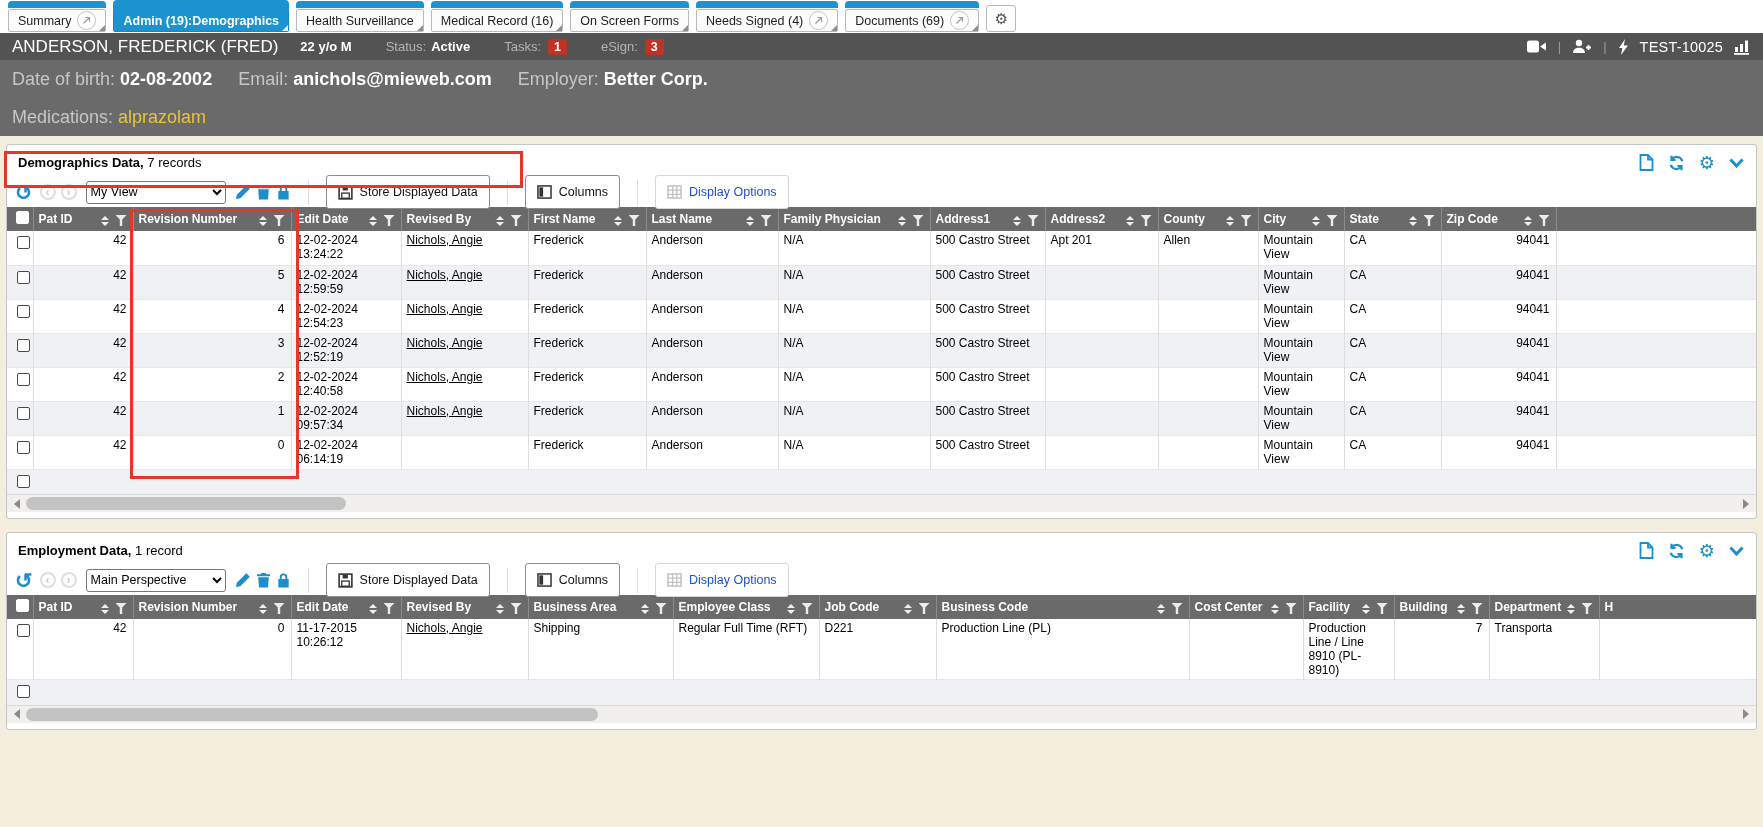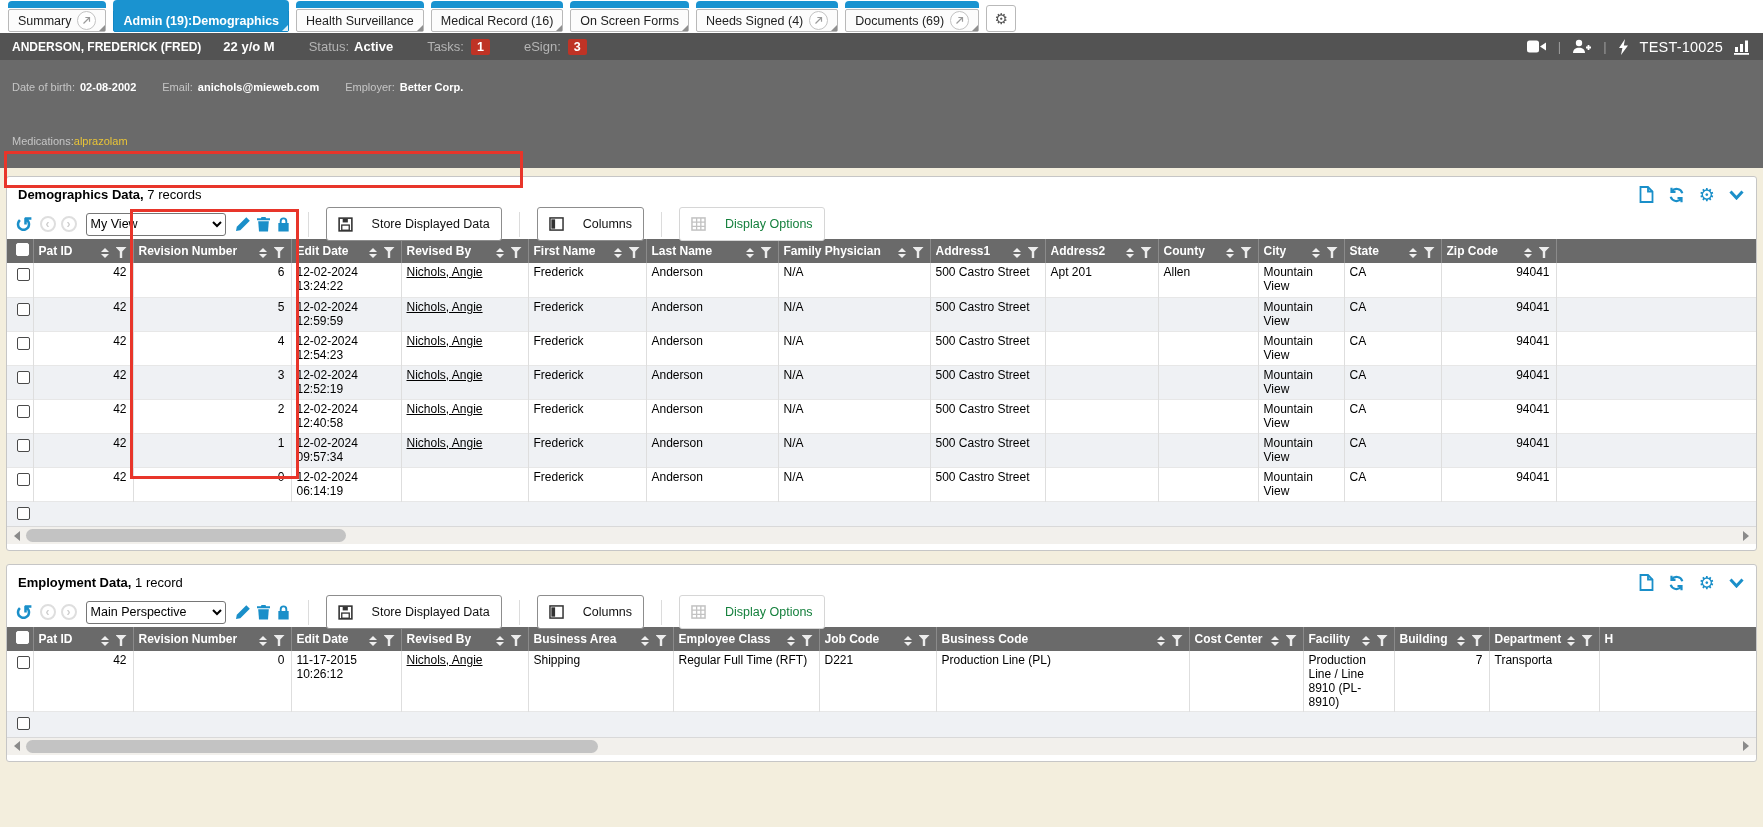--- a/index.html
+++ b/index.html
@@ -14,33 +14,33 @@
   .tab::after{content:"";position:absolute;right:0;bottom:0;border-style:solid;border-width:0 0 6px 6px;border-color:transparent transparent #8f8f8f transparent}
   .tab.active{background:#1a93d0;border-color:#1287c5;color:#fff;font-weight:bold}
   .tab.active::before{top:-10px;height:10px}
   .tab.active::after{border-color:transparent transparent rgba(255,255,255,.85) transparent}
   .popout{width:17px;height:17px;border:1px solid #c3c3c3;border-radius:50%;background:#fff;display:flex;align-items:center;justify-content:center;flex:0 0 auto}
   .gearbtn{height:25px;width:28px;margin-bottom:1px;border:1px solid #b9b9b9;border-radius:3px;background:#fff;
            display:flex;align-items:center;justify-content:center;font-size:15px;color:#555;cursor:pointer}
 
   
   .pbar1{height:27px;background:#535353;color:#fff;display:flex;align-items:center;padding:0 12px;font-size:13px}
-  .pname{font-weight:bold;font-size:12px}
+  .pname{font-weight:normal;font-size:17px}
   .page-sex{font-weight:bold;margin-left:22px}
   .plabel{color:#b4b4b4;margin-left:34px}
   .pval{font-weight:bold;margin-left:5px}
   .badge{background:#bf3325;color:#fff;font-weight:bold;padding:1px 6px;margin-left:7px;font-size:12.5px;border-radius:2px}
   .pright{margin-left:auto;display:flex;align-items:center;gap:11px}
   .pdiv{color:#9a9a9a;font-size:13px}
   .terminal{font-weight:normal;font-size:14.5px;letter-spacing:.2px}
-  .pbar2,.pbar3{height:22px;background:#6a6a6a;color:#fff;display:flex;align-items:center;padding:16px 12px;font-size:11px}
+  .pbar2,.pbar3{height:22px;background:#6a6a6a;color:#fff;display:flex;align-items:center;padding:8px 12px;font-size:18px}
   .plabel2{color:#c6c6c6}
   .pval2{font-weight:bold;margin-left:5px}
   .pgap{width:26px}
-  .meds{color:#e8c438;}
+  .meds{color:#e8c438;margin-left:5px}
 
   
   .adddoc{margin-top:4px;height:17px;text-align:right;padding-right:8px;font-size:12.5px;font-weight:bold;color:#000}
   .adddoc a{color:#000}
   .backlinks{margin:3px 0 0 8px;height:17px;font-size:12.5px;font-weight:bold;color:#000}
   .backlinks a{color:#000}
 
   
   .panel{margin:8px 6px 0 6px;background:#fff;border:1px solid #c6c6c6;border-radius:3px;padding-bottom:6px}
   .panel2{margin-top:13px}
@@ -49,23 +49,23 @@
   .picons{display:flex;align-items:center;gap:14px}
   .picons svg{display:block;cursor:pointer}
 
   .tb{display:flex;align-items:center;height:30px;padding:0 8px;gap:5px}
   .undo{font-size:21px;line-height:1;color:#1a8fc9;font-weight:bold;margin-right:2px;cursor:pointer}
   .navc{width:16px;height:16px;border-radius:50%;border:2px solid #dedede;color:#cfcfcf;font-size:12px;font-weight:bold;
         display:flex;align-items:center;justify-content:center;box-sizing:border-box;line-height:0;cursor:pointer}
   .tb select{height:23px;min-width:140px;font-size:12.5px;border:1px solid #767676;border-radius:3px;background:#fff;font-family:inherit;margin:0 4px}
   .tico{cursor:pointer;display:block}
   .sep{width:1px;height:25px;background:#dcdcdc;margin:0 12px}
-  .tbtn{display:flex;align-items:center;gap:19px;height:25px;padding:16px 11px;background:#fff;border:1px solid #8d8d8d;border-radius:3px;
+  .tbtn{display:flex;align-items:center;gap:7px;height:25px;padding:16px 11px;background:#fff;border:1px solid #8d8d8d;border-radius:3px;
         font-size:12.5px;font-family:inherit;color:#111;cursor:pointer}
-  .tbtn.disabled{border-color:#d6d6d6;color:#15803d;cursor:default}
+  .tbtn.disabled{border-color:#d6d6d6;color:#1d4ed8;cursor:default}
 
   
   table{border-collapse:collapse;table-layout:fixed;width:100%}
   th{background:#6a6a6a;height:24px;padding:0;border-left:1px solid #8b8b8b;overflow:hidden}
   th:first-child{border-left:none}
   .hw{display:flex;align-items:flex-end;gap:4px;padding:0 6px 0 5px;color:#fff;font-size:12px;font-weight:bold}
   .hlabel{flex:1;white-space:nowrap;overflow:hidden;text-align:left}
   .sort{display:inline-flex;flex-direction:column;gap:2px;flex:0 0 auto}
   .sort i{display:block;width:0;height:0;border-left:4px solid transparent;border-right:4px solid transparent}
   .sort .up{border-bottom:4px solid #efefef}

